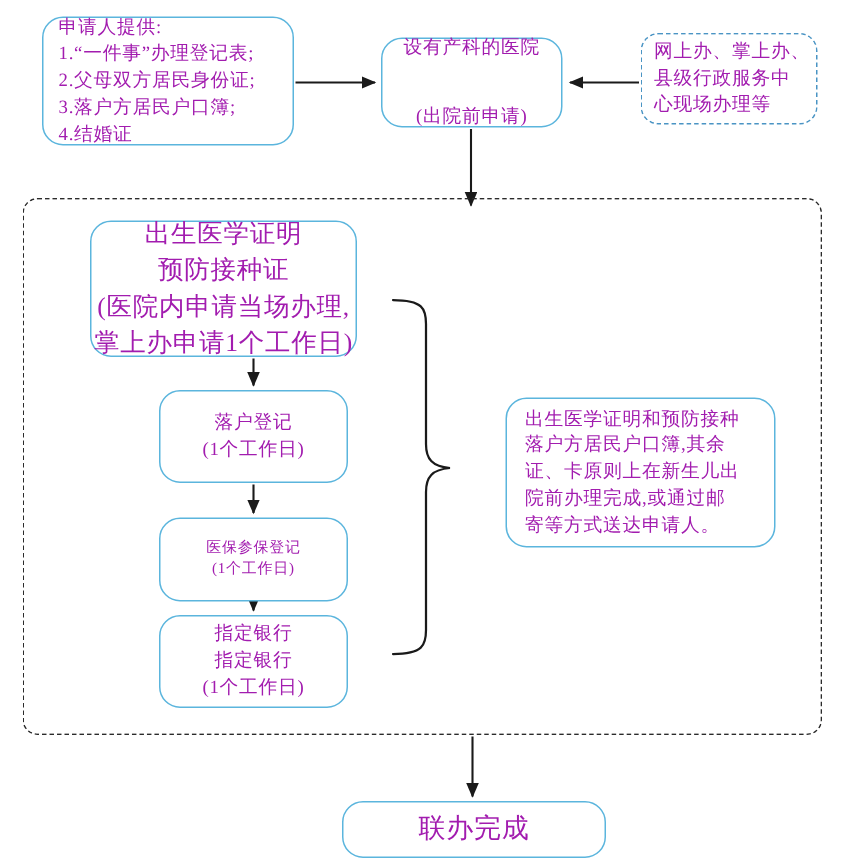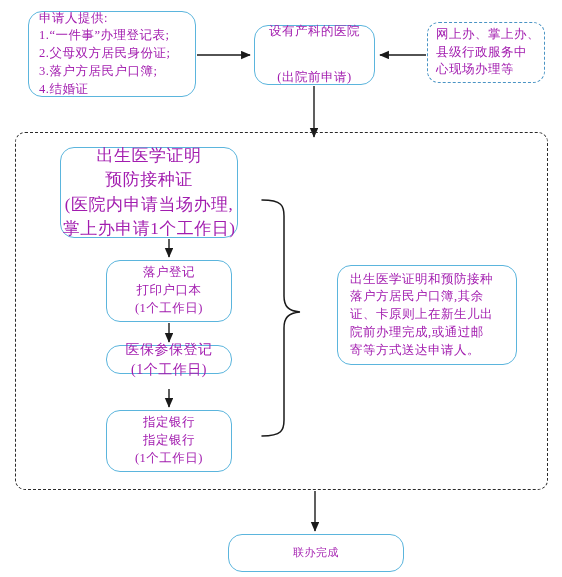--- a/index.html
+++ b/index.html
@@ -62,24 +62,24 @@
     box-sizing: border-box;
     background: transparent;
   }
 
   
   #n-applicant   { left: 28px;  top: 11px;  width: 168px; height: 86px;  padding: 6px 0 6px 10px; font-size: 12.5px; }
   #n-hospital    { left: 254px; top: 25px;  width: 121px; height: 60px;  font-size: 12.5px; gap: 28px; }
   #n-channels    { left: 427px; top: 22px;  width: 118px; height: 61px;  padding: 4px 8px; font-size: 12.5px; }
   #n-birthcert   { left: 60px;  top: 147px; width: 178px; height: 91px;  font-size: 17px; font-family: Liberation Serif, serif; }
   #n-household   { left: 106px; top: 260px; width: 126px; height: 62px;  font-size: 12.5px; }
-  #n-medins      { left: 106px; top: 345px; width: 126px; height: 29px;  font-size: 14px; }
+  #n-medins      { left: 106px; top: 345px; width: 126px; height: 56px;  font-size: 10px; }
   #n-bankcard    { left: 106px; top: 410px; width: 126px; height: 62px;  font-size: 12.5px; }
   #n-note        { left: 325px; top: 265px; width: 180px; height: 100px; padding: 6px 12px; font-size: 12.5px; margin-left: 12px; }
-  #n-complete    { left: 228px; top: 534px; width: 176px; height: 38px;  font-size: 11px; }
+  #n-complete    { left: 228px; top: 534px; width: 176px; height: 38px;  font-size: 18px; }
 </style>
 </head>
 <body>
 
 <div id="canvas">
 
   <svg class="svg-layer" viewBox="0 0 562 577">
     <defs>
       <marker id="arrowhead" markerWidth="8" markerHeight="8" refX="6.4" refY="3" orient="auto" markerUnits="strokeWidth">
         <path d="M0,0 L7,3 L0,6 z" fill="#1a1a1a"></path>
@@ -148,21 +148,20 @@
 
   <div class="node solid center" id="n-birthcert">
     <div class="line">出生医学证明</div>
     <div class="line">预防接种证</div>
     <div class="line">(医院内申请当场办理,</div>
     <div class="line">掌上办申请1个工作日)</div>
   </div>
 
   <div class="node solid center" id="n-household">
     <div class="line">落户登记</div>
-    <div class="line">打印户口本</div>
     <div class="line">(1个工作日)</div>
   </div>
 
   <div class="node solid center" id="n-medins">
     <div class="line">医保参保登记</div>
     <div class="line">(1个工作日)</div>
   </div>
 
   <div class="node solid center" id="n-bankcard">
     <div class="line">指定银行</div>

